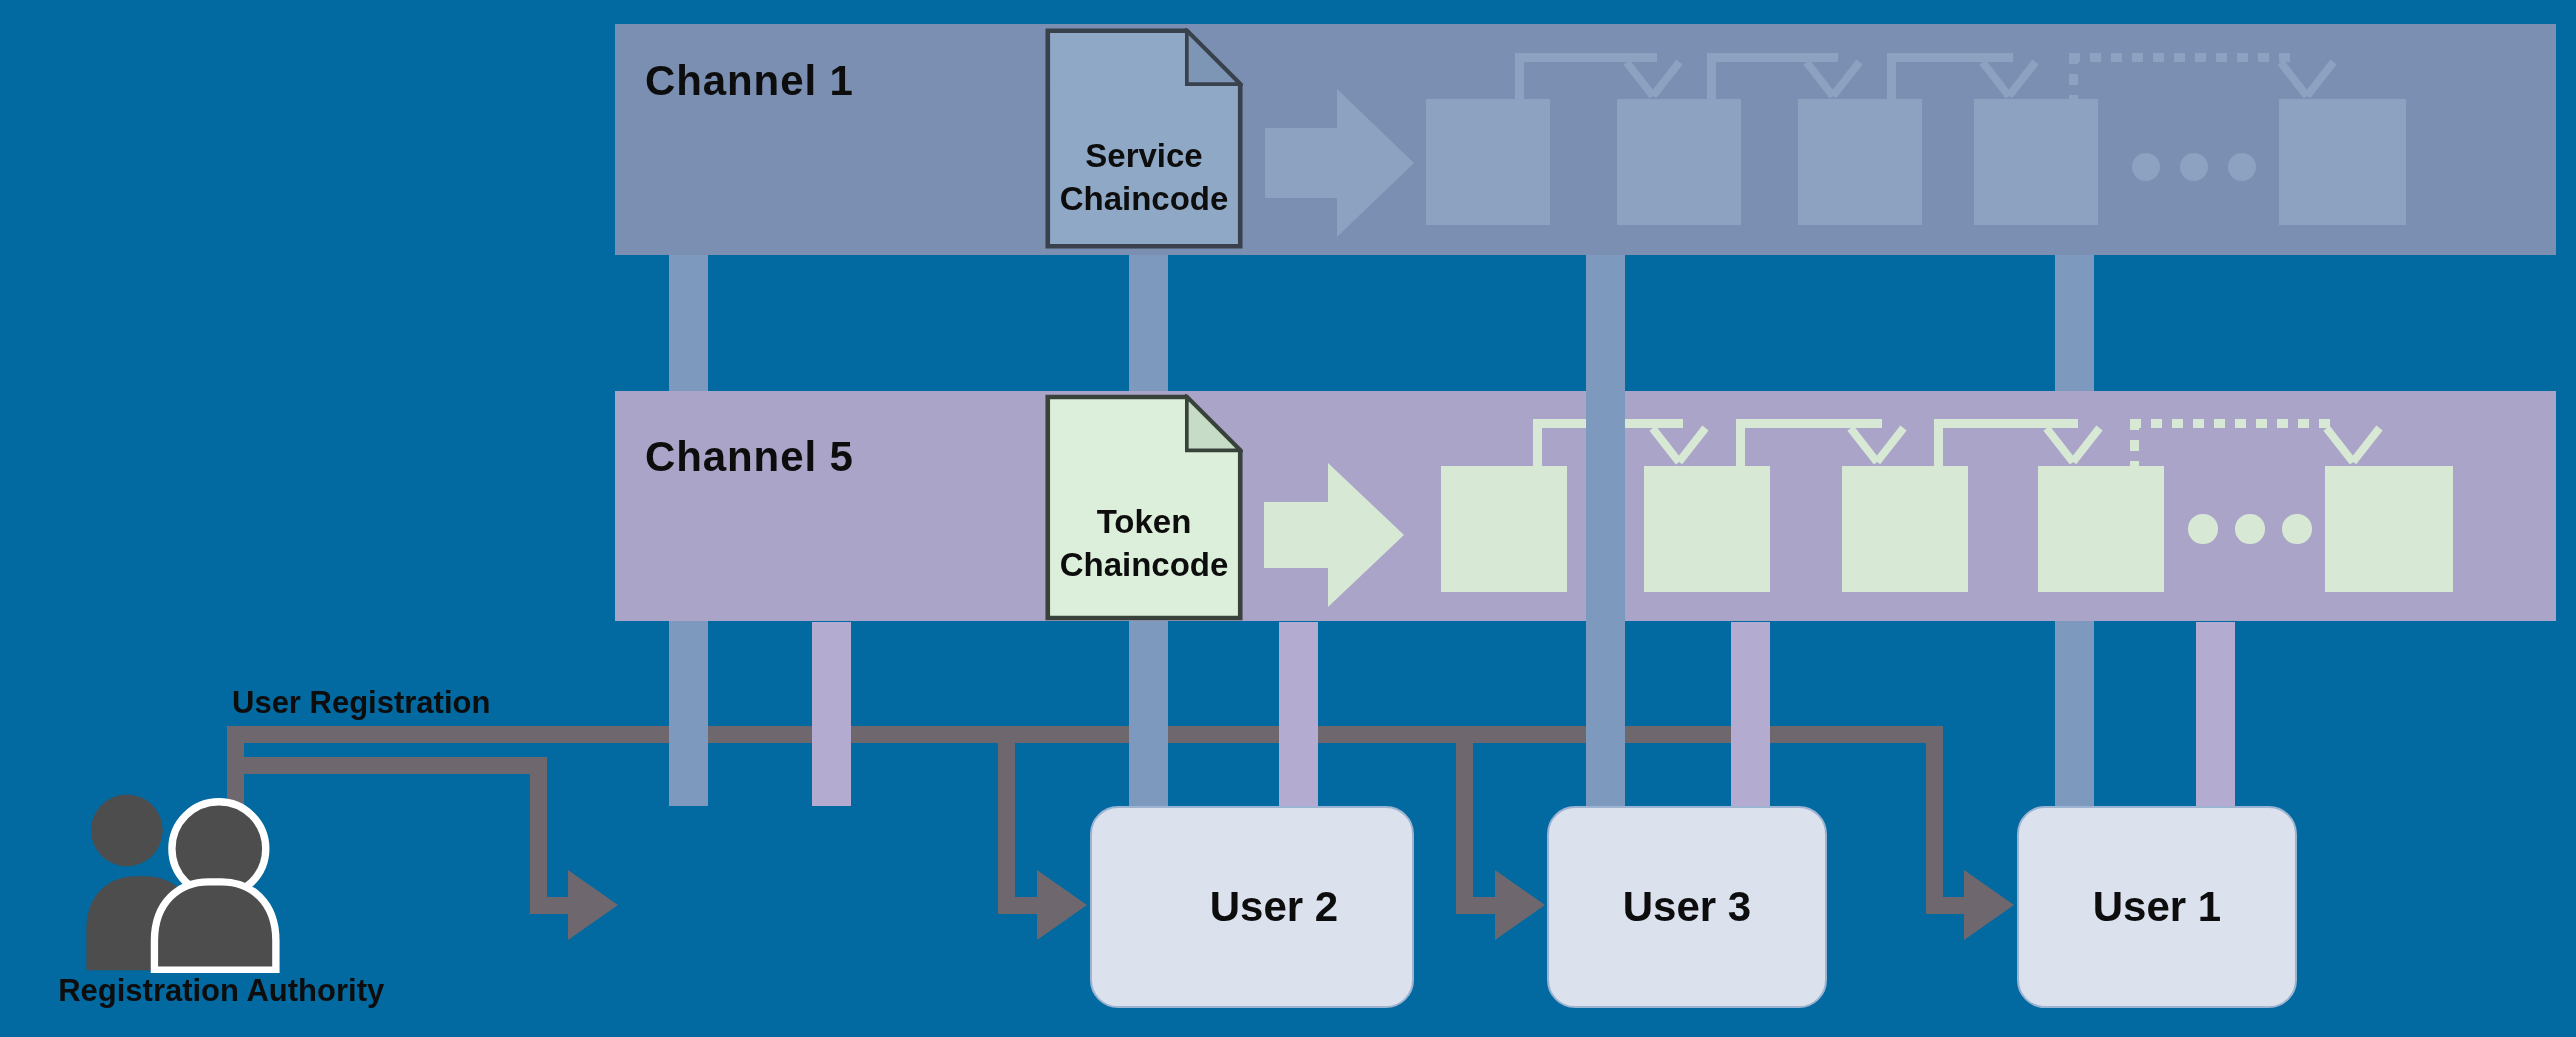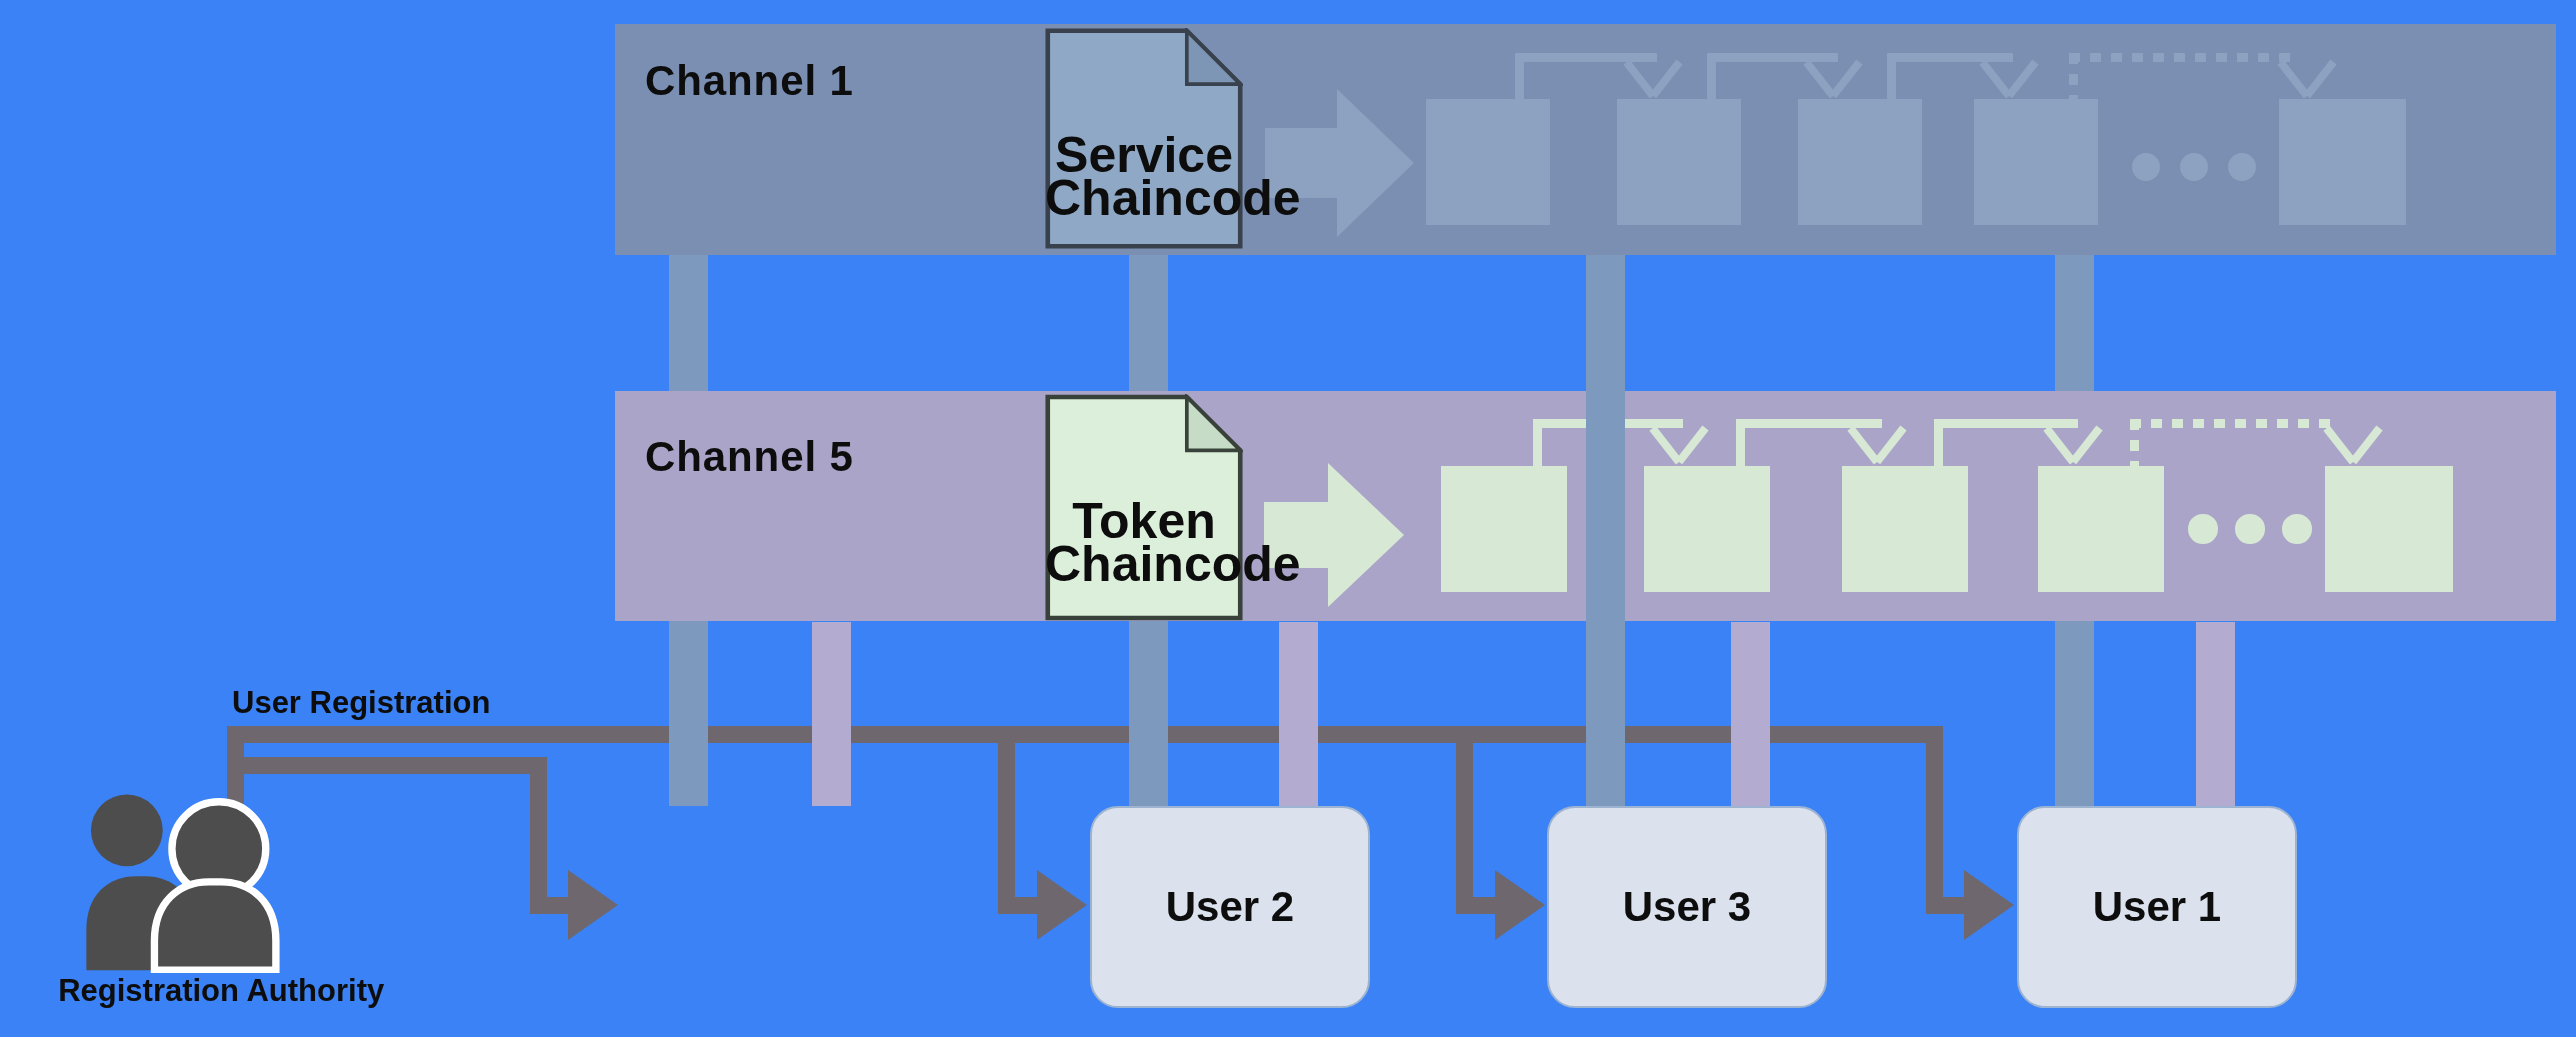--- a/index.html
+++ b/index.html
@@ -1,16 +1,16 @@
 <!DOCTYPE html>
 <html style="font-size:14.7px"><head>
 <meta charset="utf-8">
 <style>
   html,body{margin:0;padding:0;background:#ffffff;}
-  #canvas{position:relative;width:2576px;height:1037px;background:#3b82f6;overflow:hidden;
+  #canvas{position:relative;width:2576px;height:1037px;background:#0369a1;overflow:hidden;
           font-family:"Liberation Sans",sans-serif;font-weight:bold;color:#0d0d0d;}
   .abs{position:absolute;}
   
   .band{position:absolute;left:615px;width:1941px;}
   #band1{top:24px;height:231px;background:#7a8fb2;}
   #band2{top:391px;height:230px;background:#aaa4c8;}
   .chlabel{position:absolute;left:645px;font-size:42px;letter-spacing:0.9px;}
   
   .block{position:absolute;height:126px;}
   .c1bg{background:#8ca2c0;}
@@ -30,21 +30,21 @@
   .armB{top:419px;}
   .arml{transform:rotate(-38deg);}
   .armr{transform:rotate(38deg);}
   .dotv1{background:repeating-linear-gradient(180deg,#8ca2c0 0 11px,transparent 11px 21px);}
   .doth1{background:repeating-linear-gradient(90deg,#8ca2c0 0 11px,transparent 11px 21px);}
   .dotv2{background:repeating-linear-gradient(180deg,#d7e9d5 0 11px,transparent 11px 21px);}
   .doth2{background:repeating-linear-gradient(90deg,#d7e9d5 0 11px,transparent 11px 21px);}
   
   .tri{position:absolute;width:0;height:0;border-top:74px solid transparent;border-bottom:74px solid transparent;}
   
-  .doclabel{position:absolute;left:1045px;width:198px;text-align:center;font-size:50px;line-height:43px;}
+  .doclabel{position:absolute;left:1045px;width:198px;text-align:center;font-size:33px;line-height:43px;}
   
   .vb{position:absolute;top:255px;width:39px;height:551px;background:#7d99be;}
   .vp{position:absolute;top:622px;width:39px;height:184px;background:#b3abd0;}
   
   .g{position:absolute;background:#6e686e;}
   .ghead{position:absolute;top:870px;width:0;height:0;border-top:35px solid transparent;
          border-bottom:35px solid transparent;border-left:50px solid #6e686e;}
   
   .user{position:absolute;top:806px;width:276px;height:198px;background:#dbe2ee;
         border:2.8px solid #9cb3d2;border-radius:28px;display:flex;align-items:center;
@@ -179,21 +179,21 @@
     <div>Chaincode</div>
   </div>
 
   <div class="vb" style="left:1586px;"></div>
 
   <div class="vp" style="left:812px;"></div>
   <div class="vp" style="left:1279px;"></div>
   <div class="vp" style="left:1731px;"></div>
   <div class="vp" style="left:2196px;"></div>
 
-  <div class="user" style="left:1090px;">
+  <div class="user" style="left:1090px;padding-left:44px;">
     <span>User 2</span>
   </div>
   <div class="user" style="left:1547px;">
     <span>User 3</span>
   </div>
   <div class="user" style="left:2017px;">
     <span>User 1</span>
   </div>
 
 </div>

